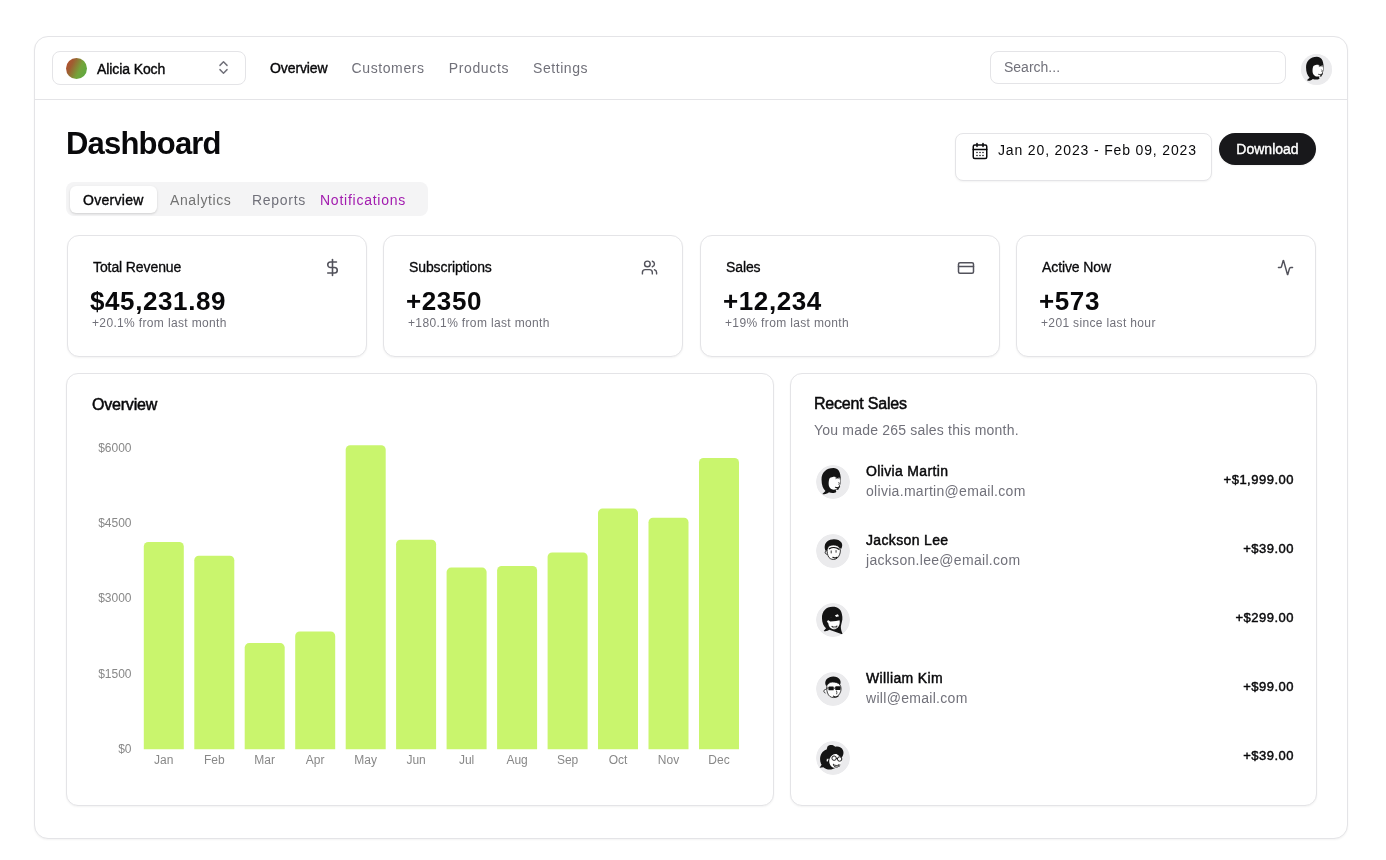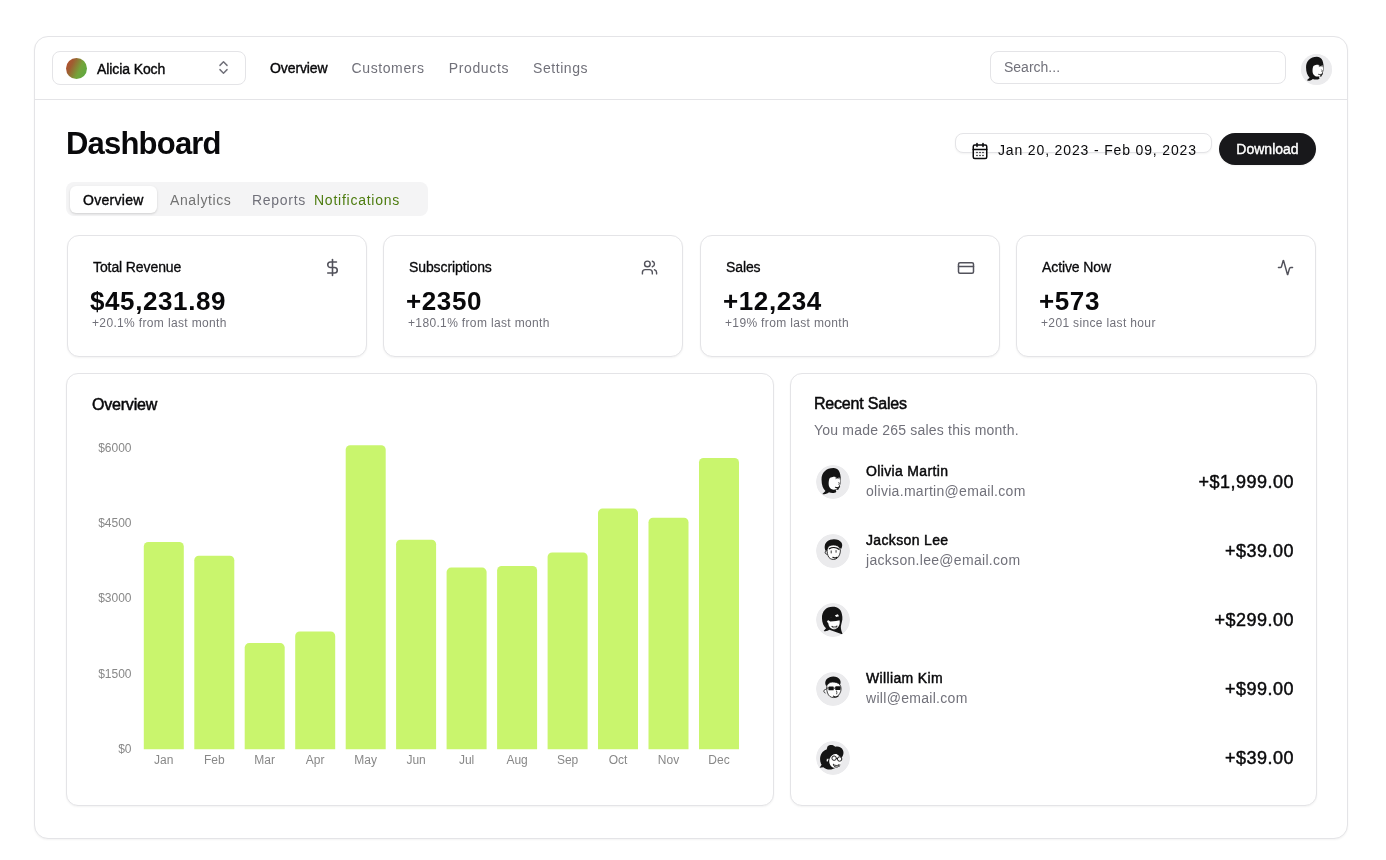--- a/index.html
+++ b/index.html
@@ -10,38 +10,38 @@
 .switcher { position:absolute; left:52px; top:51px; width:194px; height:34px; border:1px solid #e4e4e7; border-radius:8px; background:#fff; }
 .sw-av { position:absolute; left:13px; top:6px; width:21px; height:21px; border-radius:50%; background:linear-gradient(115deg,#b84b2e 2%,#a05c31 28%,#74a43a 62%,#5aaa41 95%); }
 .sw-name { position:absolute; left:44px; top:9px; font-size:14px; font-weight:400; -webkit-text-stroke:0.4px #09090b; letter-spacing:-0.1px; }
 .sw-chev { position:absolute; left:162px; top:7px; color:#71717a; }
 .nav { position:absolute; left:270px; top:52px; height:32px; display:flex; align-items:center; gap:24px; font-size:14px; }
 .nav .on { color:#09090b; font-weight:400; -webkit-text-stroke:0.4px #09090b; letter-spacing:-0.1px; }
 .nav .off { color:#71717a; font-weight:400; }
 .search { position:absolute; left:990px; top:51px; width:296px; height:33px; border:1px solid #e4e4e7; border-radius:8px; background:#fff; font-size:14px; color:#71717a; line-height:31px; padding-left:13px; }
 .uav { position:absolute; left:1301px; top:54px; width:31px; height:31px; border-radius:50%; overflow:hidden; background:#ededee; }
 h1.dash { position:absolute; left:66px; top:126px; font-size:31px; font-weight:700; letter-spacing:-0.8px; }
-.datebtn { position:absolute; left:955px; top:133px; width:257px; height:20px; border:1px solid #e4e4e7; border-radius:8px; background:#fff; box-shadow:0 1px 2px rgba(0,0,0,.05); }
+.datebtn { position:absolute; left:955px; top:133px; width:257px; height:48px; border:1px solid #e4e4e7; border-radius:8px; background:#fff; box-shadow:0 1px 2px rgba(0,0,0,.05); }
 .datebtn svg { position:absolute; left:15px; top:7.5px; color:#09090b; }
 .datebtn span { position:absolute; left:42px; top:8px; font-size:14px; font-weight:400; letter-spacing:0.85px; }
 .dlbtn { position:absolute; left:1219px; top:133px; width:97px; height:32px; background:#18181b; border-radius:16px; color:#fff; font-size:14px; font-weight:400; -webkit-text-stroke:0.4px #fff; text-align:center; line-height:32px; box-shadow:0 1px 2px rgba(0,0,0,.05); }
 .tabs { position:absolute; left:66px; top:182px; width:362px; height:34px; background:#f4f4f5; border-radius:8px; }
 .tabpill { position:absolute; left:4px; top:3.5px; width:87px; height:27px; background:#fff; border-radius:6px; box-shadow:0 1px 3px rgba(0,0,0,.1),0 1px 2px rgba(0,0,0,.06); }
 .tabs span { position:absolute; top:10px; font-size:14px; font-weight:400; }
 .card { position:absolute; top:235px; width:300px; height:122px; background:#fff; border:1px solid #e4e4e7; border-radius:12px; box-shadow:0 1px 2px rgba(0,0,0,.05); }
 .card .t { position:absolute; left:25px; font-size:14px; font-weight:400; -webkit-text-stroke:0.3px #09090b; letter-spacing:-0.1px; }
 .card .ic { position:absolute; right:24px; color:#52525b; }
 .card .v { position:absolute; left:22px; font-size:26px; font-weight:700; letter-spacing:0.6px; }
 .card .s { position:absolute; left:24px; font-size:12px; color:#71717a; letter-spacing:0.35px; }
 .bigcard { position:absolute; top:373px; height:433px; background:#fff; border:1px solid #e4e4e7; border-radius:12px; box-shadow:0 1px 2px rgba(0,0,0,.05); }
 .cc-title { position:absolute; font-size:16px; font-weight:400; -webkit-text-stroke:0.5px #09090b; letter-spacing:-0.2px; }
 .cc-sub { position:absolute; font-size:14px; color:#71717a; letter-spacing:0.2px; }
 .row-name { font-size:14px; font-weight:400; -webkit-text-stroke:0.45px #09090b; letter-spacing:0.35px; line-height:20px; }
 .row-mail { font-size:14px; color:#71717a; line-height:20px; letter-spacing:0.3px; }
-.row-amt { position:absolute; right:22px; font-size:18px; font-weight:400; -webkit-text-stroke:0.45px #09090b; letter-spacing:0.5px; }
+.row-amt { position:absolute; right:22px; font-size:13px; font-weight:400; -webkit-text-stroke:0.45px #09090b; letter-spacing:0.5px; }
 .srow { position:absolute; left:816px; width:500px; }
 </style>
 </head>
 <body>
 <div class="frame"></div>
 <div class="hdrline"></div>
 
 <div class="switcher">
   <div class="sw-av"></div>
   <div class="sw-name">Alicia Koch</div>
@@ -83,21 +83,21 @@
     </svg>
   <span>Jan 20, 2023 - Feb 09, 2023</span>
 </div>
 <div class="dlbtn">Download</div>
 
 <div class="tabs">
   <div class="tabpill"></div>
   <span style="left:17px; color:#09090b; -webkit-text-stroke:0.4px #09090b; letter-spacing:0.3px;">Overview</span>
   <span style="left:104px; color:#737373; letter-spacing:0.6px;">Analytics</span>
   <span style="left:186px; color:#71717a; letter-spacing:0.7px;">Reports</span>
-  <span style="left:248px; color:#4d7c0f; letter-spacing:0.75px;">Notifications</span>
+  <span style="left:254px; color:#a21caf; letter-spacing:0.75px;">Notifications</span>
 </div>
 
 <div class="card" style="left:67px;">
   <div class="t" style="left:25px; top:23px;">Total Revenue</div>
   <svg class="ic" width="19" height="19" viewBox="0 0 24 24" fill="none" stroke="currentColor" stroke-width="2" stroke-linecap="round" stroke-linejoin="round" style="top:22px;">
       <line x1="12" x2="12" y1="2" y2="22"></line>
       <path d="M17 5H9.5a3.5 3.5 0 0 0 0 7h5a3.5 3.5 0 0 1 0 7H6"></path>
     </svg>
   <div class="v" style="top:50px;">$45,231.89</div>
   <div class="s" style="top:80px;">+20.1% from last month</div>

